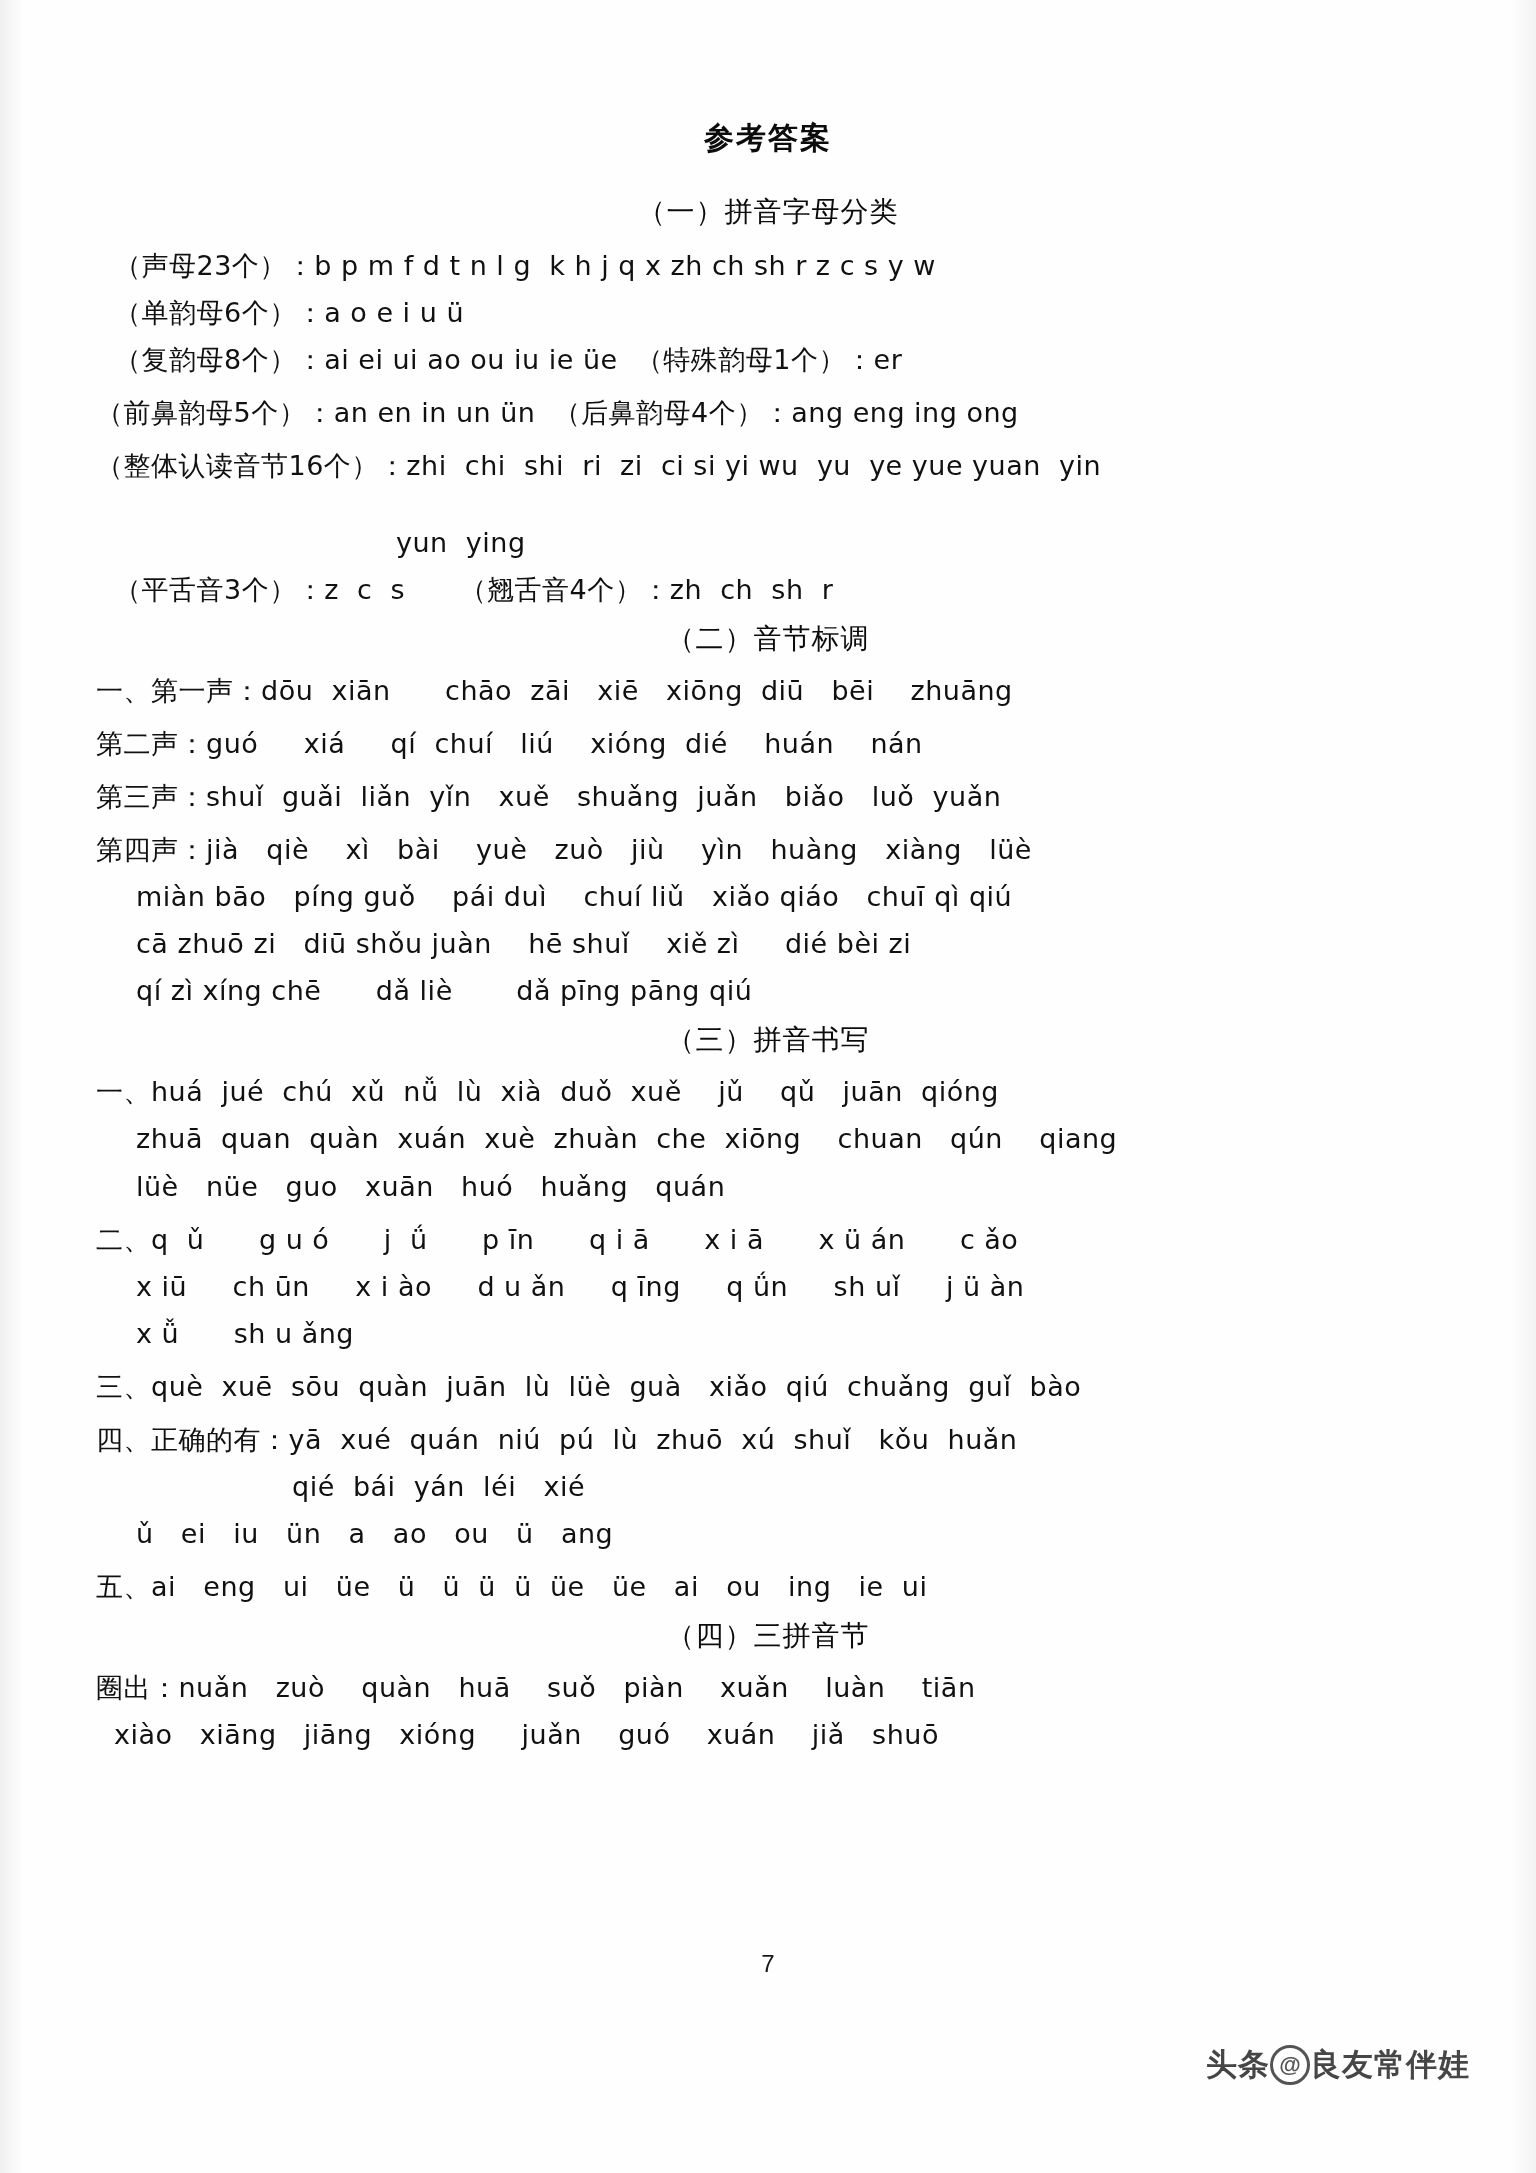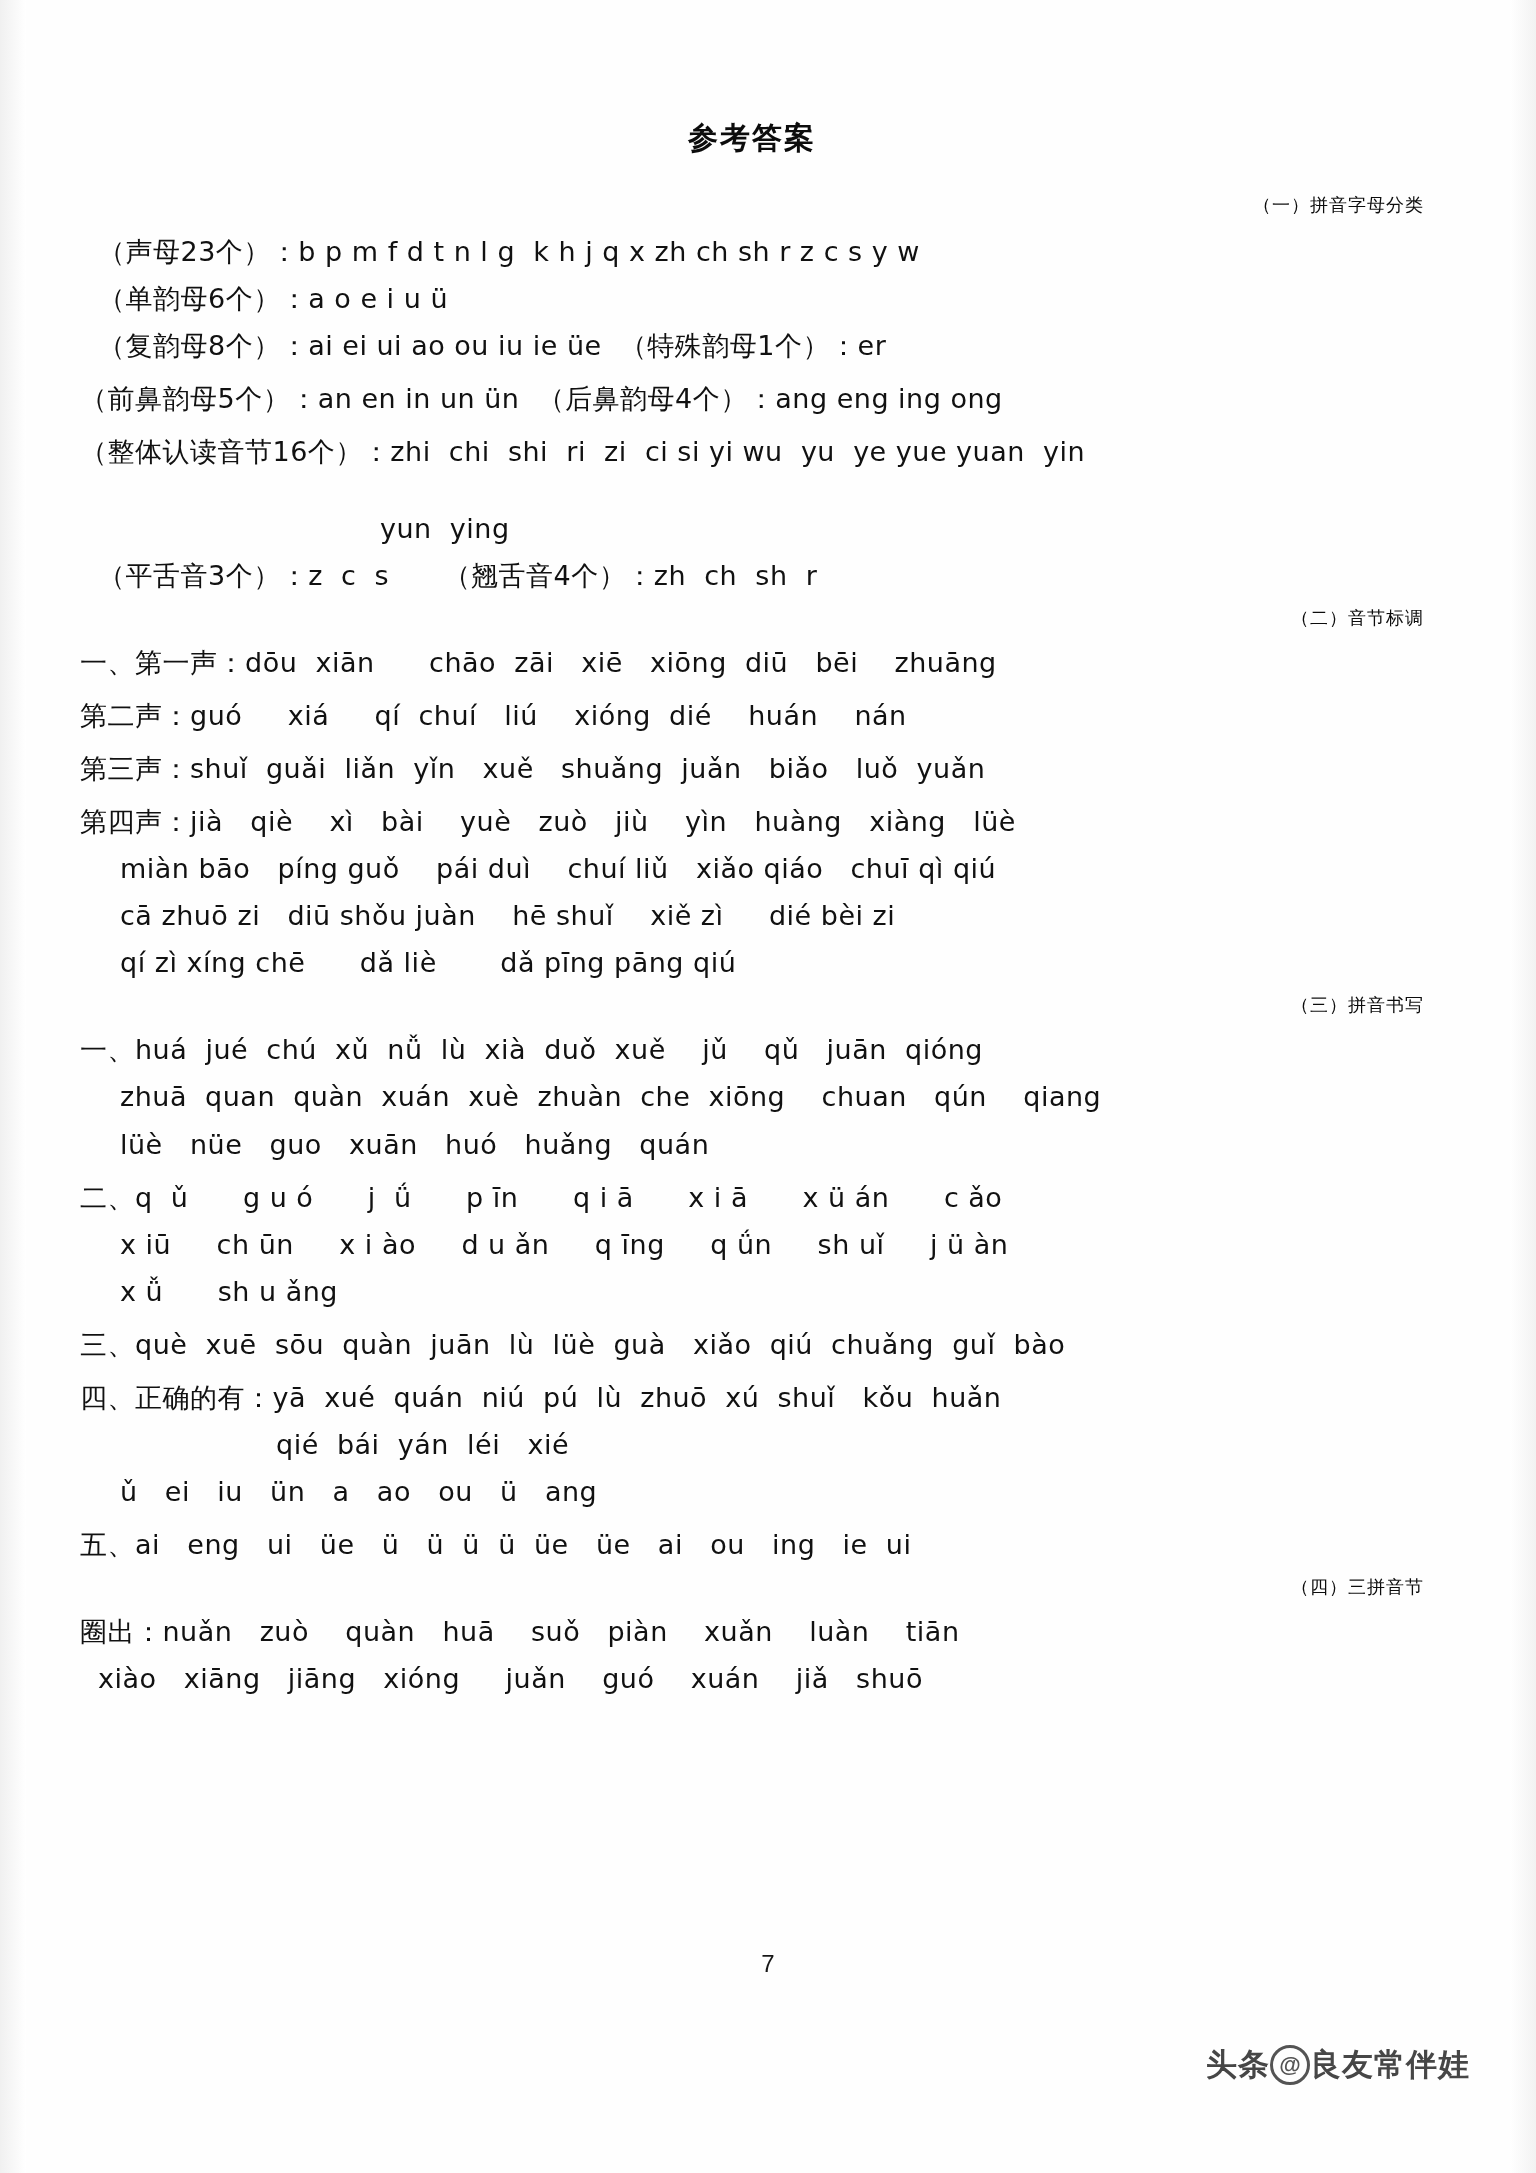--- a/index.html
+++ b/index.html
@@ -36,37 +36,37 @@
     content: "";
     position: absolute;
     right: 0; top: 0; bottom: 0;
     width: 26px;
     background: linear-gradient(to left, #f2f2f2, #ffffff);
     pointer-events: none;
   }
 
   .content {
     position: absolute;
-    left: 80px;
+    left: 96px;
     top: 96px;
     width: 1344px;
   }
 
   .doc-title {
     text-align: center;
     font-weight: bold;
     font-size: 30px;
     letter-spacing: 2px;
     margin: 22px 0 34px 0;
     color: #0c0c0c;
   }
 
   .section-head {
-    text-align: right;
-    font-size: 18px;
+    text-align: center;
+    font-size: 28px;
     margin: 14px 0 14px 0;
     letter-spacing: 1px;
     color: #0c0c0c;
   }
   .section-head.tight { margin: 10px 0 12px 0; }
 
   .line {
     font-size: 27px;
     line-height: 1.52;
     white-space: pre;

